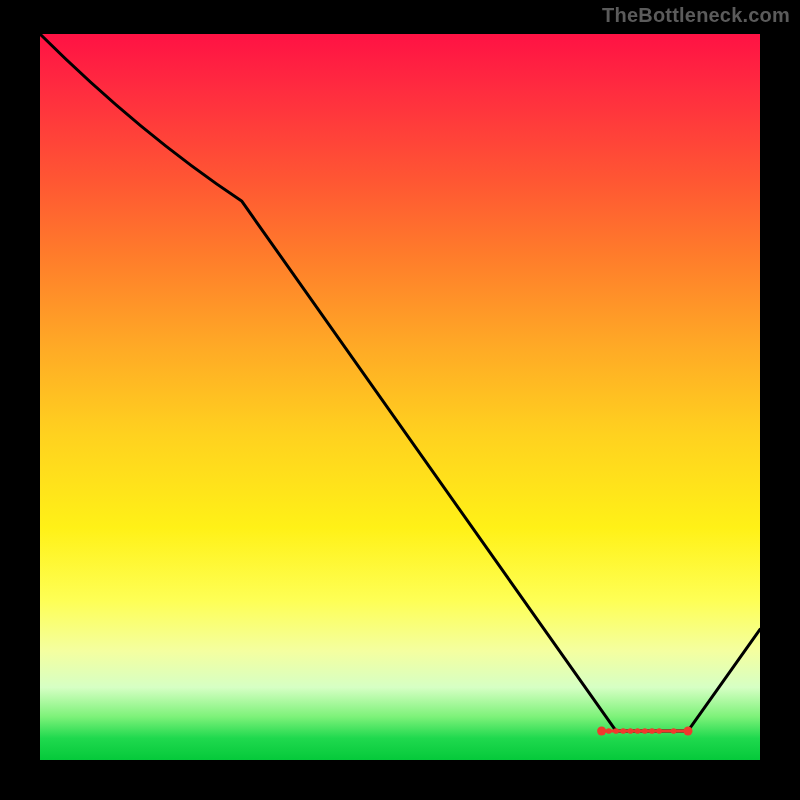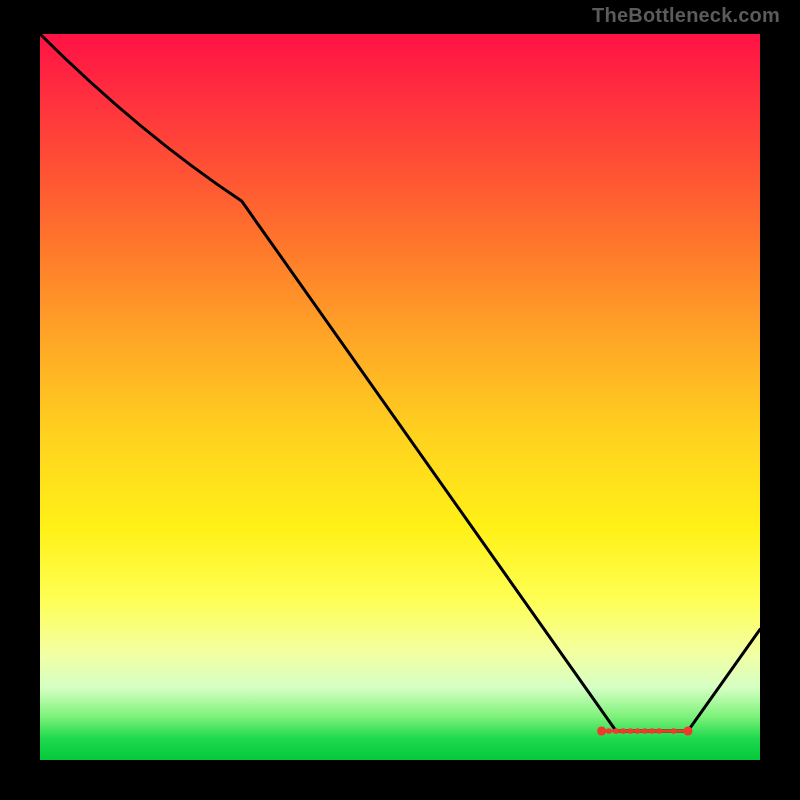--- a/index.html
+++ b/index.html
@@ -13,21 +13,21 @@
   }
   .frame {
     position: relative;
     width: 800px;
     height: 800px;
     background: #000;
   }
   .attribution {
     position: absolute;
     top: 4px;
-    right: 20px;
+    right: 10px;
     color: #5b5b5b;
     font-size: 20px;
     font-weight: 600;
     letter-spacing: 0.2px;
   }
   .plot {
     position: absolute;
     left: 40px;
     top: 34px;
     width: 720px;

